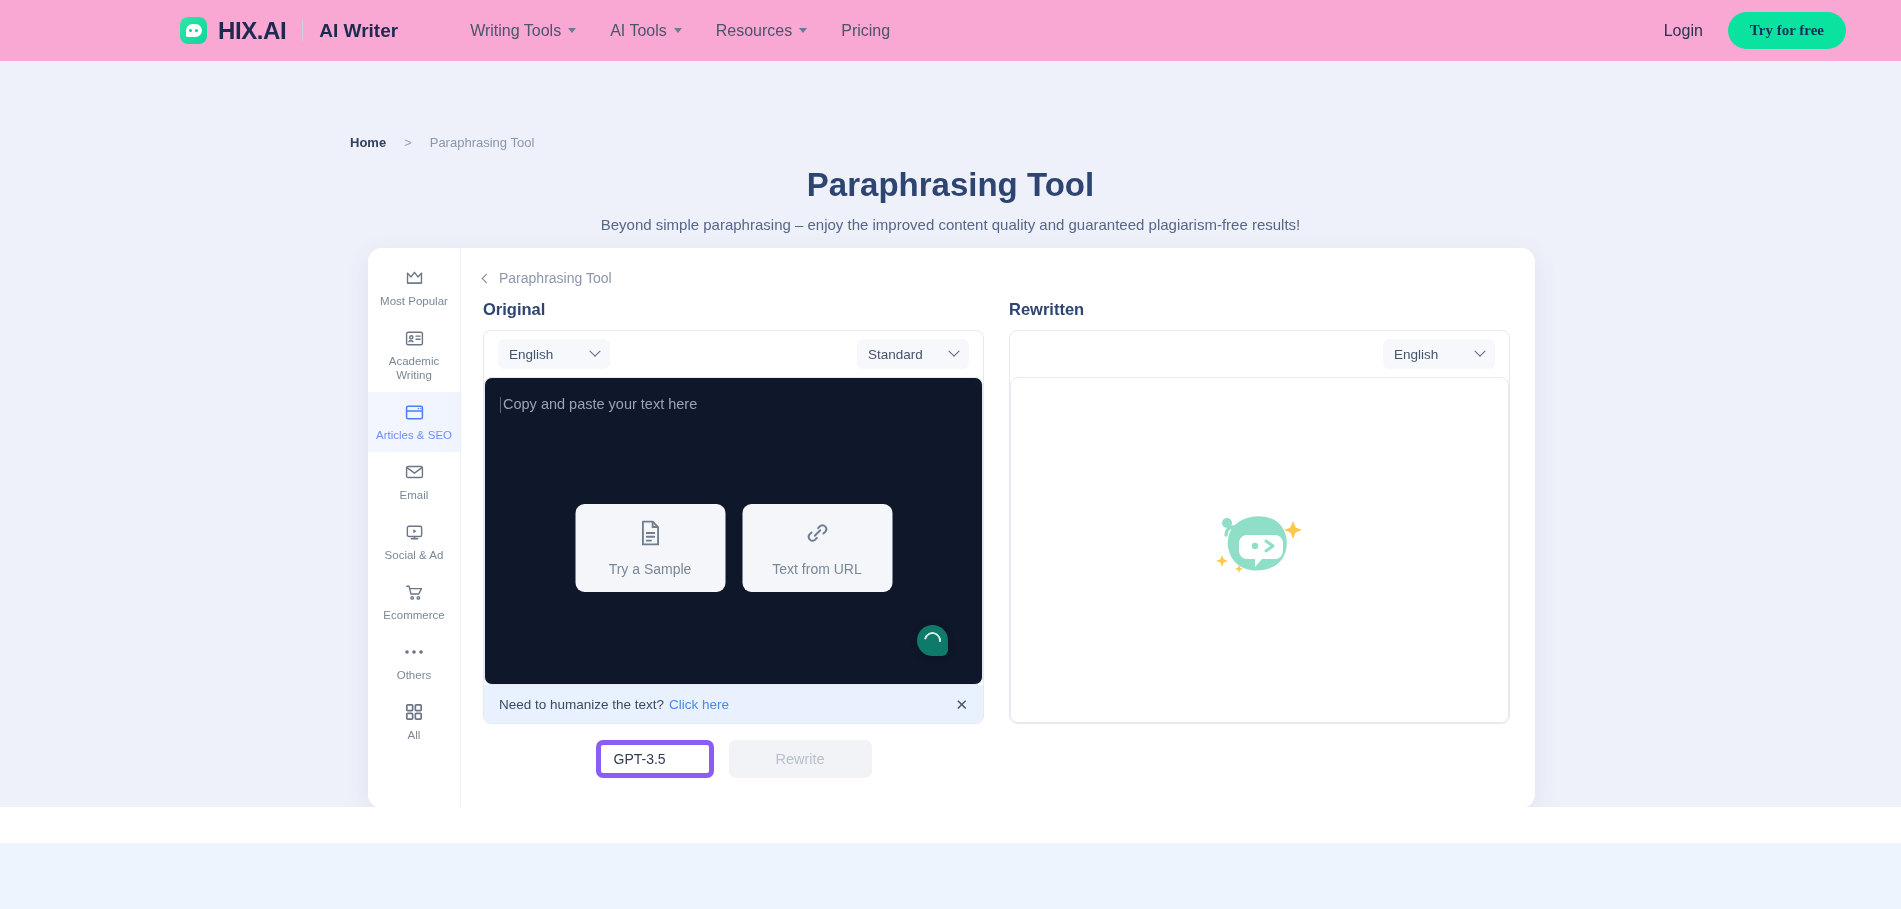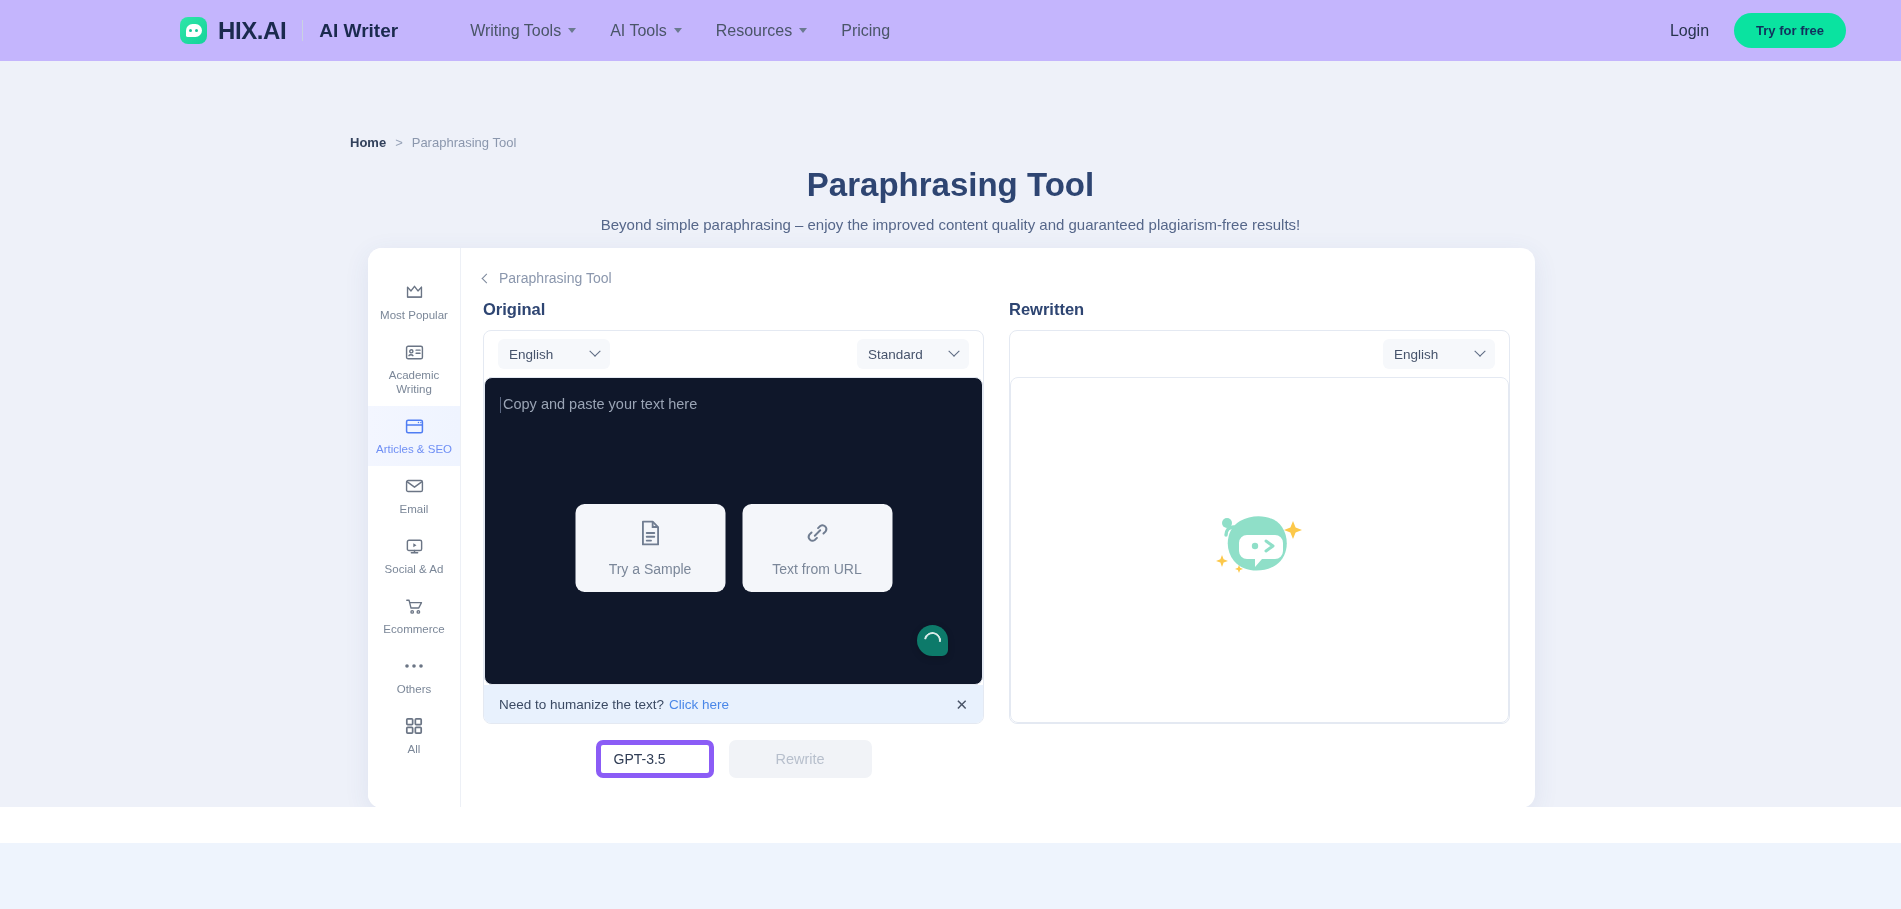--- a/index.html
+++ b/index.html
@@ -8,21 +8,21 @@
     height: 909px;
     overflow: hidden;
     font-family: "Liberation Sans", sans-serif;
     background: #ffffff;
   }
   body { position: relative; }
 
   
   .header {
     height: 61px;
-    background: #c4b5fd;
+    background: #f9a8d4;
     display: flex;
     align-items: center;
     padding: 0 55px 0 180px;
     position: relative;
     z-index: 20;
   }
   .brand { display: flex; align-items: center; gap: 11px; }
   .logo-mark {
     width: 27px; height: 27px;
     border-radius: 8px;
@@ -62,35 +62,35 @@
     border-right: 4.5px solid transparent;
     border-top: 5px solid #6b7a90;
   }
   .header-right {
     margin-left: auto; display: flex; align-items: center; gap: 25px;
   }
   .login-link { font-size: 16px; color: #27344d; cursor: pointer; }
   .try-btn {
     background: #0ae3a0;
     color: #12305c;
-    font-size: 13px; font-weight: bold;
+    font-size: 15px; font-weight: bold;
     border: none; border-radius: 100px;
     padding: 10px 22px; cursor: pointer;
-    font-family: Liberation Sans, sans-serif;
+    font-family: Liberation Serif, serif;
   }
 
   
   .page {
     background: #eef1f9;
     height: 848px;
     position: relative;
   }
   .breadcrumb {
     position: absolute; left: 350px; top: 74px;
-    display: flex; align-items: center; gap: 9px;
+    display: flex; align-items: center; gap: 18px;
     font-size: 13px;
   }
   .bc-home { color: #32415c; font-weight: bold; cursor: pointer; }
   .bc-sep { color: #97a3b8; }
   .bc-current { color: #8b97ad; }
 
   .page-title {
     text-align: center;
     font-size: 33px;
     font-weight: bold;
@@ -116,21 +116,21 @@
     border-radius: 14px;
     box-shadow: 0 6px 26px rgba(60,80,140,0.09);
     display: flex;
     overflow: hidden;
   }
 
   .sidebar {
     width: 93px;
     background: #ffffff;
     border-right: 1px solid #edf0f6;
-    padding-top: 24px;
+    padding-top: 10px;
     flex-shrink: 0;
   }
   .side-item {
     padding: 9px 4px 10px 4px;
     text-align: center;
     cursor: pointer;
     color: #7b8798;
   }
   .side-item.active {
     background: linear-gradient(90deg,#f3f6ff 0%,#eff4ff 100%);

